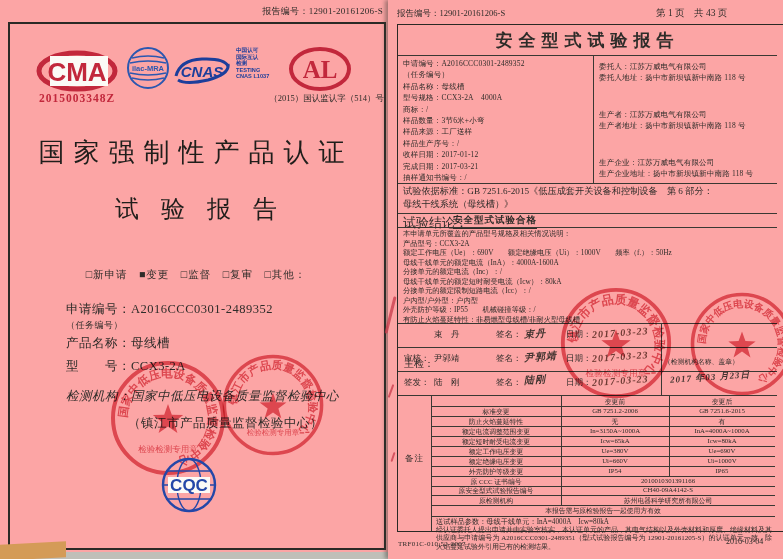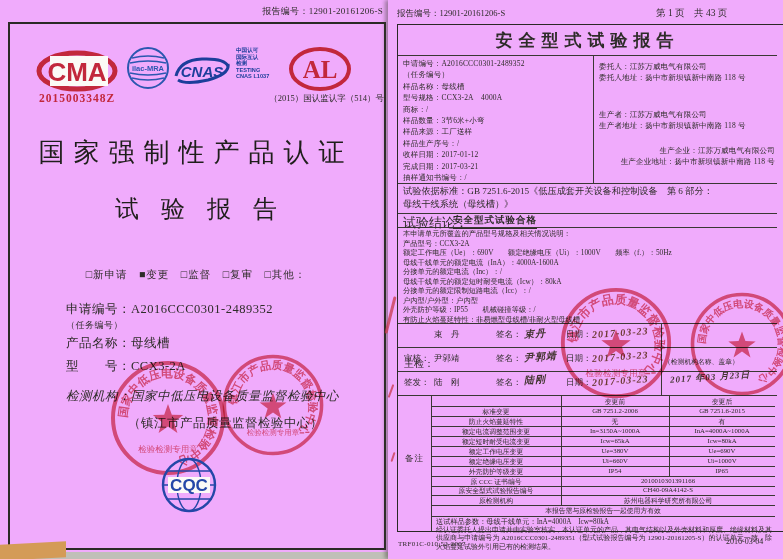--- a/index.html
+++ b/index.html
@@ -1,19 +1,19 @@
 <!DOCTYPE html>
 <html><head>
 <meta charset="utf-8">
 <style>
   html,body{margin:0;padding:0;}
   body{width:783px;height:559px;position:relative;overflow:hidden;
        background:#a7a6a0;font-family:"Liberation Serif","DejaVu Serif",serif;color:#2e2c29;}
   .abs{position:absolute;}
-  .paper{background:#f0abfc;}
+  .paper{background:#fca5a5;}
   #left-paper{left:0;top:0;width:388px;height:552px;}
   #right-paper{left:388px;top:0;width:395px;height:559px;box-shadow:-3px 0 4px rgba(60,58,52,.45);}
   #left-frame{left:8px;top:22px;width:374px;height:524px;border:2px solid #2b2a26;}
   .rline{font-size:9px;letter-spacing:.3px;}
   .ctr{text-align:center;}
   #l-title1{left:8px;top:135px;width:376px;font-size:26px;letter-spacing:9px;color:#1f1e1b;}
   #l-title2{left:8px;top:193px;width:376px;font-size:24px;letter-spacing:22px;text-indent:22px;color:#1f1e1b;}
   #l-checks{left:8px;top:268px;width:376px;font-size:10.5px;letter-spacing:1px;}
   .lfield{left:66px;font-size:12.5px;letter-spacing:.5px;}
   .red{color:#c2283c;}
@@ -133,21 +133,21 @@
     <div>抽样通知书编号：/</div>
   </div>
   <div class="abs r-sm" style="left:201px;top:36px;width:176px;">
     <div>委托人：江苏万威电气有限公司</div>
     <div>委托人地址：扬中市新坝镇新中南路 118 号</div>
   </div>
   <div class="abs r-sm" style="left:201px;top:84px;width:176px;">
     <div>生产者：江苏万威电气有限公司</div>
     <div>生产者地址：扬中市新坝镇新中南路 118 号</div>
   </div>
-  <div class="abs r-sm" style="left:201px;top:120px;width:176px;text-align:right;">
+  <div class="abs r-sm" style="left:201px;top:132px;width:176px;">
     <div>生产企业：江苏万威电气有限公司</div>
     <div>生产企业地址：扬中市新坝镇新中南路 118 号</div>
   </div>
 
   <div class="abs bline" style="left:0;top:158px;width:379px;height:30px;">
     <div class="abs" style="left:5px;top:2px;font-size:9.2px;">试验依据标准：GB 7251.6-2015《低压成套开关设备和控制设备　第 6 部分：</div>
     <div class="abs" style="left:5px;top:15px;font-size:9.2px;">母线干线系统（母线槽）》</div>
   </div>
 
   <div class="abs bline" style="left:0;top:188px;width:379px;height:14px;">

